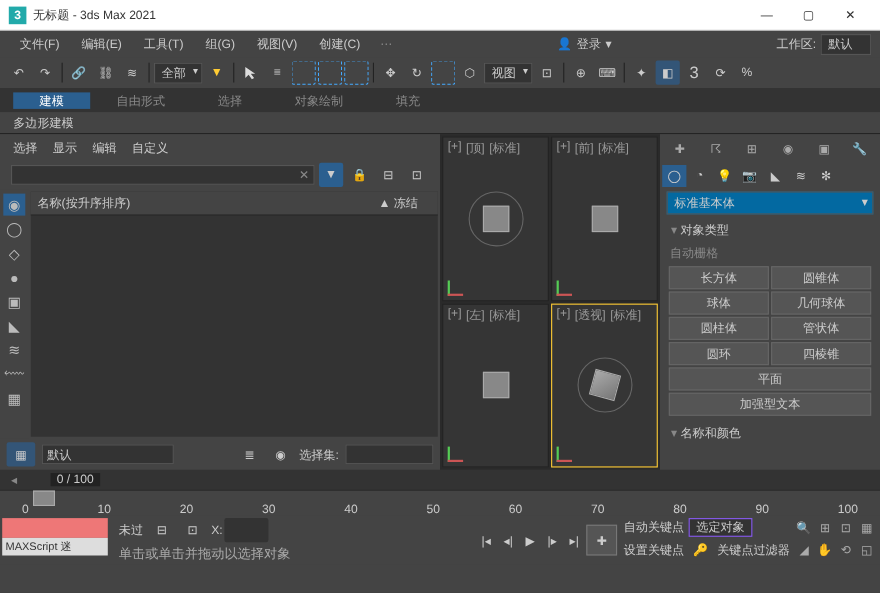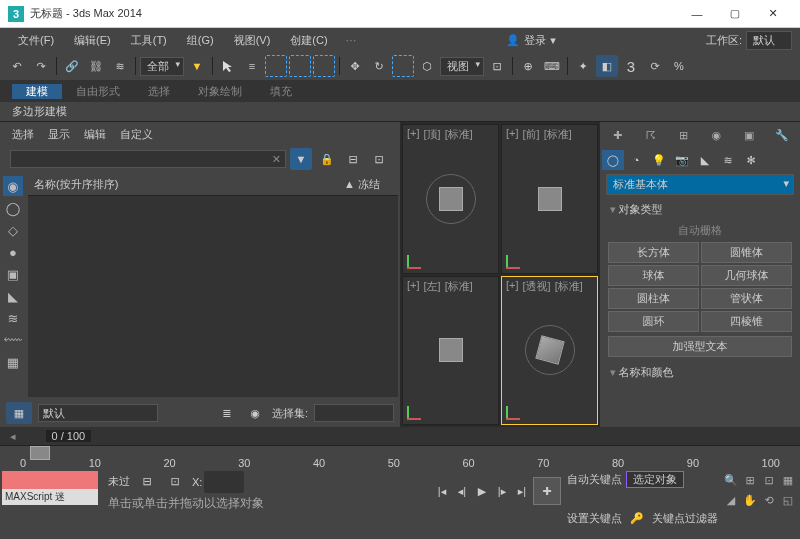--- a/index.html
+++ b/index.html
@@ -13,21 +13,21 @@
 .menubar .sep{flex:1}
 .menubar .login{display:flex;align-items:center;gap:4px;padding:0 8px}
 .menubar .ws{display:flex;align-items:center;gap:4px}
 .menubar .wsbox{background:#333;padding:1px 16px 1px 6px;border:1px solid #555}
 .toolbar{height:28px;background:#444;display:flex;align-items:center;padding:0 6px;gap:2px}
 .tbtn{width:22px;height:22px;display:flex;align-items:center;justify-content:center;color:#ccc;cursor:pointer;border-radius:2px}
 .tsep{width:1px;height:18px;background:#222;margin:0 2px}
 .tdrop{background:#333;border:1px solid #555;color:#ccc;padding:1px 14px 1px 6px;position:relative}
 .tdrop::after{content:"▾";position:absolute;right:3px;top:1px;font-size:9px}
 .tabbar{height:22px;background:#333;display:flex;align-items:center;padding-left:12px;color:#888}
-.tabbar .tab{padding:0 14px;cursor:pointer}
+.tabbar .tab{padding:0 24px;cursor:pointer}
 .tabbar .tab.active{background:#2b5f8f;color:#fff}
 .subtab{height:20px;background:#444;color:#ccc;padding:2px 12px;border-bottom:1px solid #222}
 .mainarea{height:305px;display:flex;background:#3a3a3a}
 .leftpanel{width:400px;display:flex;flex-direction:column;background:#444}
 .lefttop{height:24px;display:flex;align-items:center;gap:14px;padding:4px 12px;color:#ccc}
 .lefttop span{cursor:pointer}
 .searchrow{height:26px;display:flex;align-items:center;gap:4px;padding:0 10px}
 .searchbox{flex:1;background:#333;border:1px solid #555;height:18px;display:flex;align-items:center;justify-content:flex-end;padding-right:4px;color:#888}
 .vtoolbar{width:26px;background:#444;display:flex;flex-direction:column;gap:2px;padding:4px 2px;align-items:center}
 .vtb{width:20px;height:20px;display:flex;align-items:center;justify-content:center;color:#bbb;cursor:pointer;font-size:13px}
@@ -53,51 +53,51 @@
 .rtabs{height:26px;display:flex;padding:2px;gap:1px}
 .rtab{flex:1;height:22px;display:flex;align-items:center;justify-content:center;cursor:pointer;color:#aaa}
 .rtabs2{height:24px;display:flex;padding:2px;gap:1px}
 .rtab2{width:22px;height:20px;display:flex;align-items:center;justify-content:center;cursor:pointer}
 .rtab2.active{background:#2b5f8f}
 .rdrop{margin:2px 6px;background:#0369a1;border:1px solid #555;padding:2px 6px;position:relative}
 .rdrop::after{content:"▾";position:absolute;right:4px;top:2px}
 .rsect{padding:2px 6px}
 .rsecthdr{padding:3px 4px;color:#ccc}
 .rsecthdr::before{content:"▾ ";color:#888}
-.rcheck{text-align:center;padding:3px;color:#888}
+.rcheck{text-align:left;padding:3px;color:#888}
 .btnrow{display:flex;gap:2px;padding:1px 2px}
 .rbtn{flex:1;background:#555;text-align:center;padding:2px 16px;cursor:pointer;border:1px solid #666}
 .frameinfo{height:18px;background:#333;color:#ccc;padding:1px 10px;display:flex;align-items:center}
 .frameinfo .fbox{background:#222;padding:0 6px;margin-left:30px}
 .timeline{height:24px;background:#444;position:relative;border-top:1px solid #222}
 .timeline .marker{position:absolute;left:30px;top:0;width:20px;height:14px;background:#888;border:1px solid #aaa}
 .timeline .ticks{position:absolute;bottom:0;left:20px;right:20px;height:12px;display:flex;justify-content:space-between;color:#ccc;font-size:10px}
 .statusbar{height:44px;background:#444;display:flex;color:#ccc}
 .statusbar .maxscript{width:100px;display:flex;flex-direction:column;justify-content:flex-start;padding:2px}
 .statusbar .maxscript .msbox{background:#ddd;color:#333;padding:1px 3px;font-size:10px}
 .statusbar .mid{flex:1;display:flex;flex-direction:column;justify-content:center;padding:0 8px;gap:2px}
 .statusbar .row1{display:flex;align-items:center;gap:6px}
 .statusbar .coord{display:flex;gap:2px;font-size:10px}
 .statusbar .coord span{display:flex;align-items:center;gap:2px}
 .statusbar .row2{font-size:12px;color:#aaa}
 .transport{display:flex;align-items:center;gap:2px;padding:0 4px}
 .transport .tpb{width:18px;height:18px;display:flex;align-items:center;justify-content:center;cursor:pointer}
-.keyarea{display:flex;flex-direction:column;gap:19px;padding:2px;font-size:10px}
+.keyarea{display:flex;flex-direction:column;gap:1px;padding:2px;font-size:10px}
 .keyarea .kr{display:flex;gap:4px;align-items:center}
 .keyarea .kbox{background:#333;border:1px solid #8b5cf6;padding:0 6px}
 .navbtns{display:flex;flex-wrap:wrap;width:80px;padding:2px;gap:1px}
 .navbtns .nb{width:18px;height:18px;display:flex;align-items:center;justify-content:center;cursor:pointer;color:#aaa}
 svg{display:block}
 </style>
 </head>
 <body>
 
 <div class="titlebar">
   <div class="logo">3</div>
-  <div class="title">无标题 - 3ds Max 2014</div>
+  <div class="title">无标题 - 3ds Max 2021</div>
   <div class="winbtn">—</div>
   <div class="winbtn">▢</div>
   <div class="winbtn">✕</div>
 </div>
 
 <div class="menubar">
   <span class="mitem">文件(F)</span>
   <span class="mitem">编辑(E)</span>
   <span class="mitem">工具(T)</span>
   <span class="mitem">组(G)</span>
@@ -288,20 +288,21 @@
         </div>
       <div class="btnrow">
           <div class="rbtn">圆柱体</div>
           <div class="rbtn">管状体</div>
         </div>
       <div class="btnrow">
           <div class="rbtn">圆环</div>
           <div class="rbtn">四棱锥</div>
         </div>
       <div class="btnrow">
+          <div class="rbtn">平面</div>
         </div>
       <div class="btnrow">
           <div class="rbtn">加强型文本</div>
         </div>
     </div>
     <div class="rsect">
       <div class="rsecthdr">名称和颜色</div>
     </div>
   </div>
 </div>

